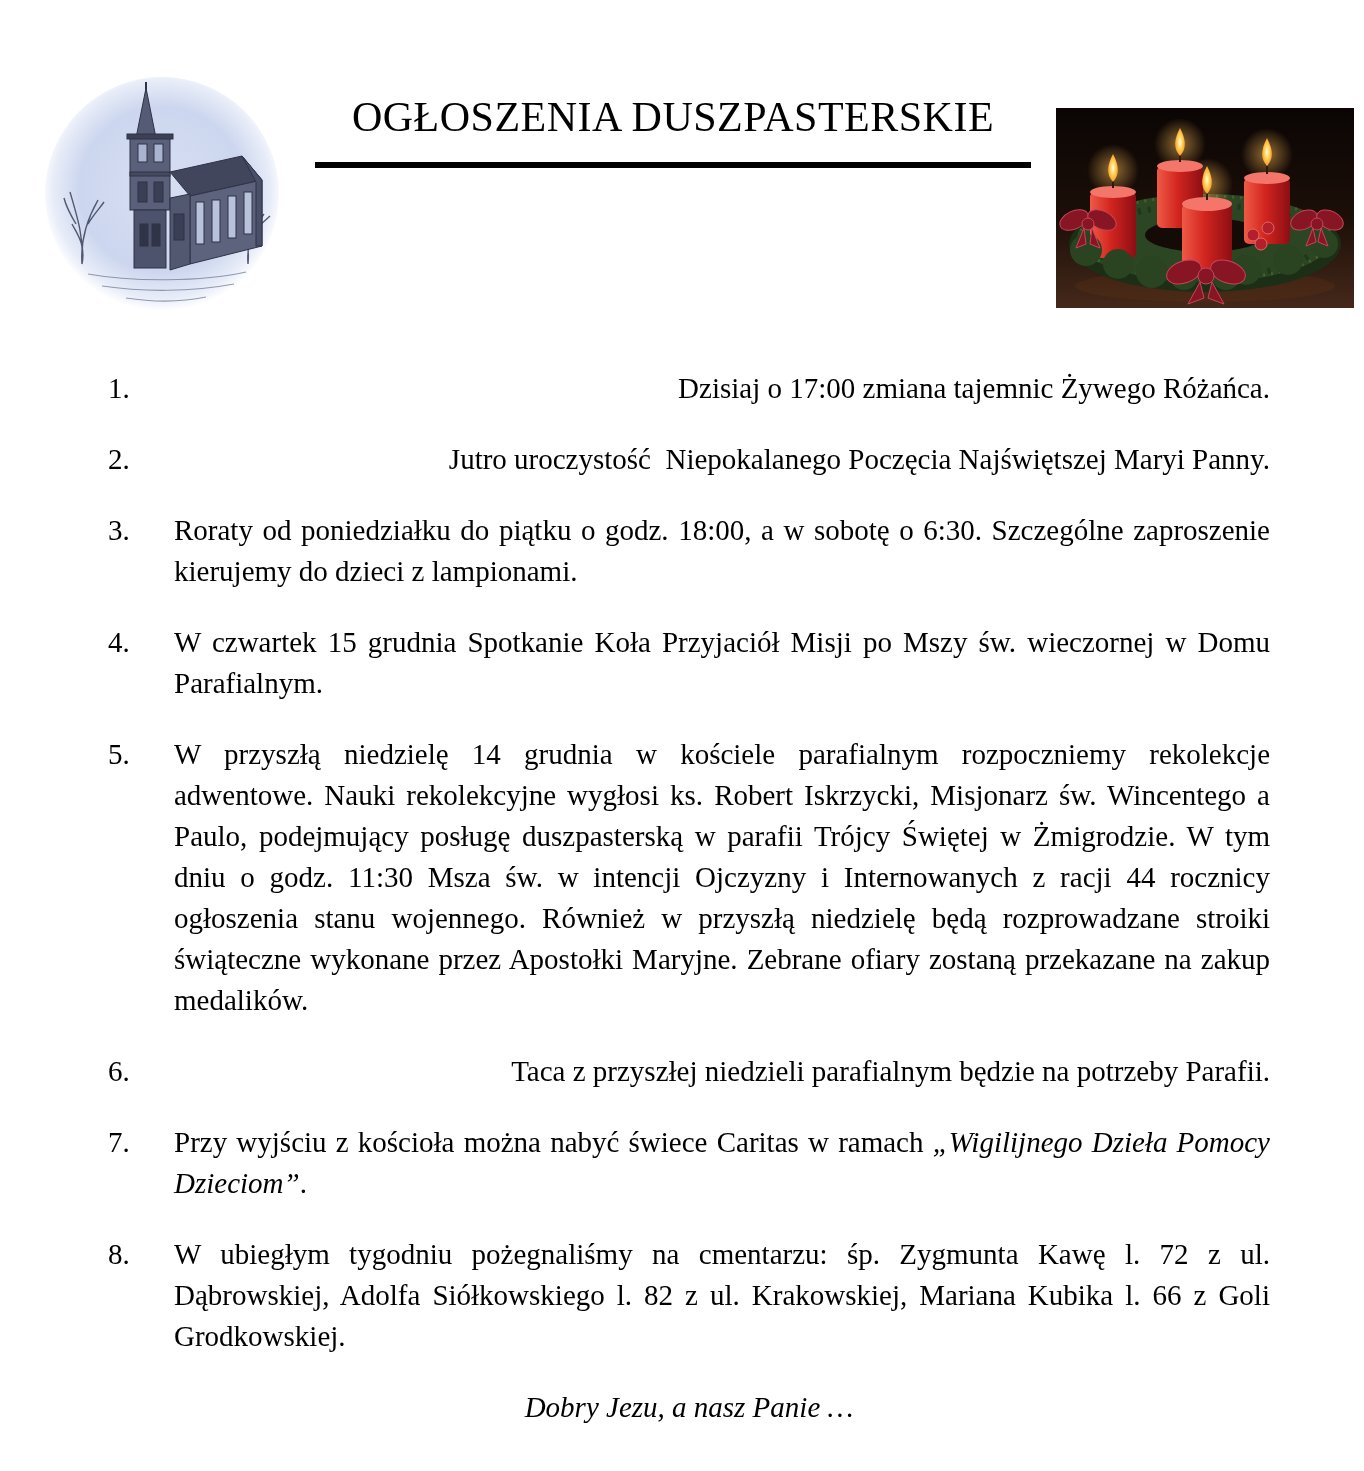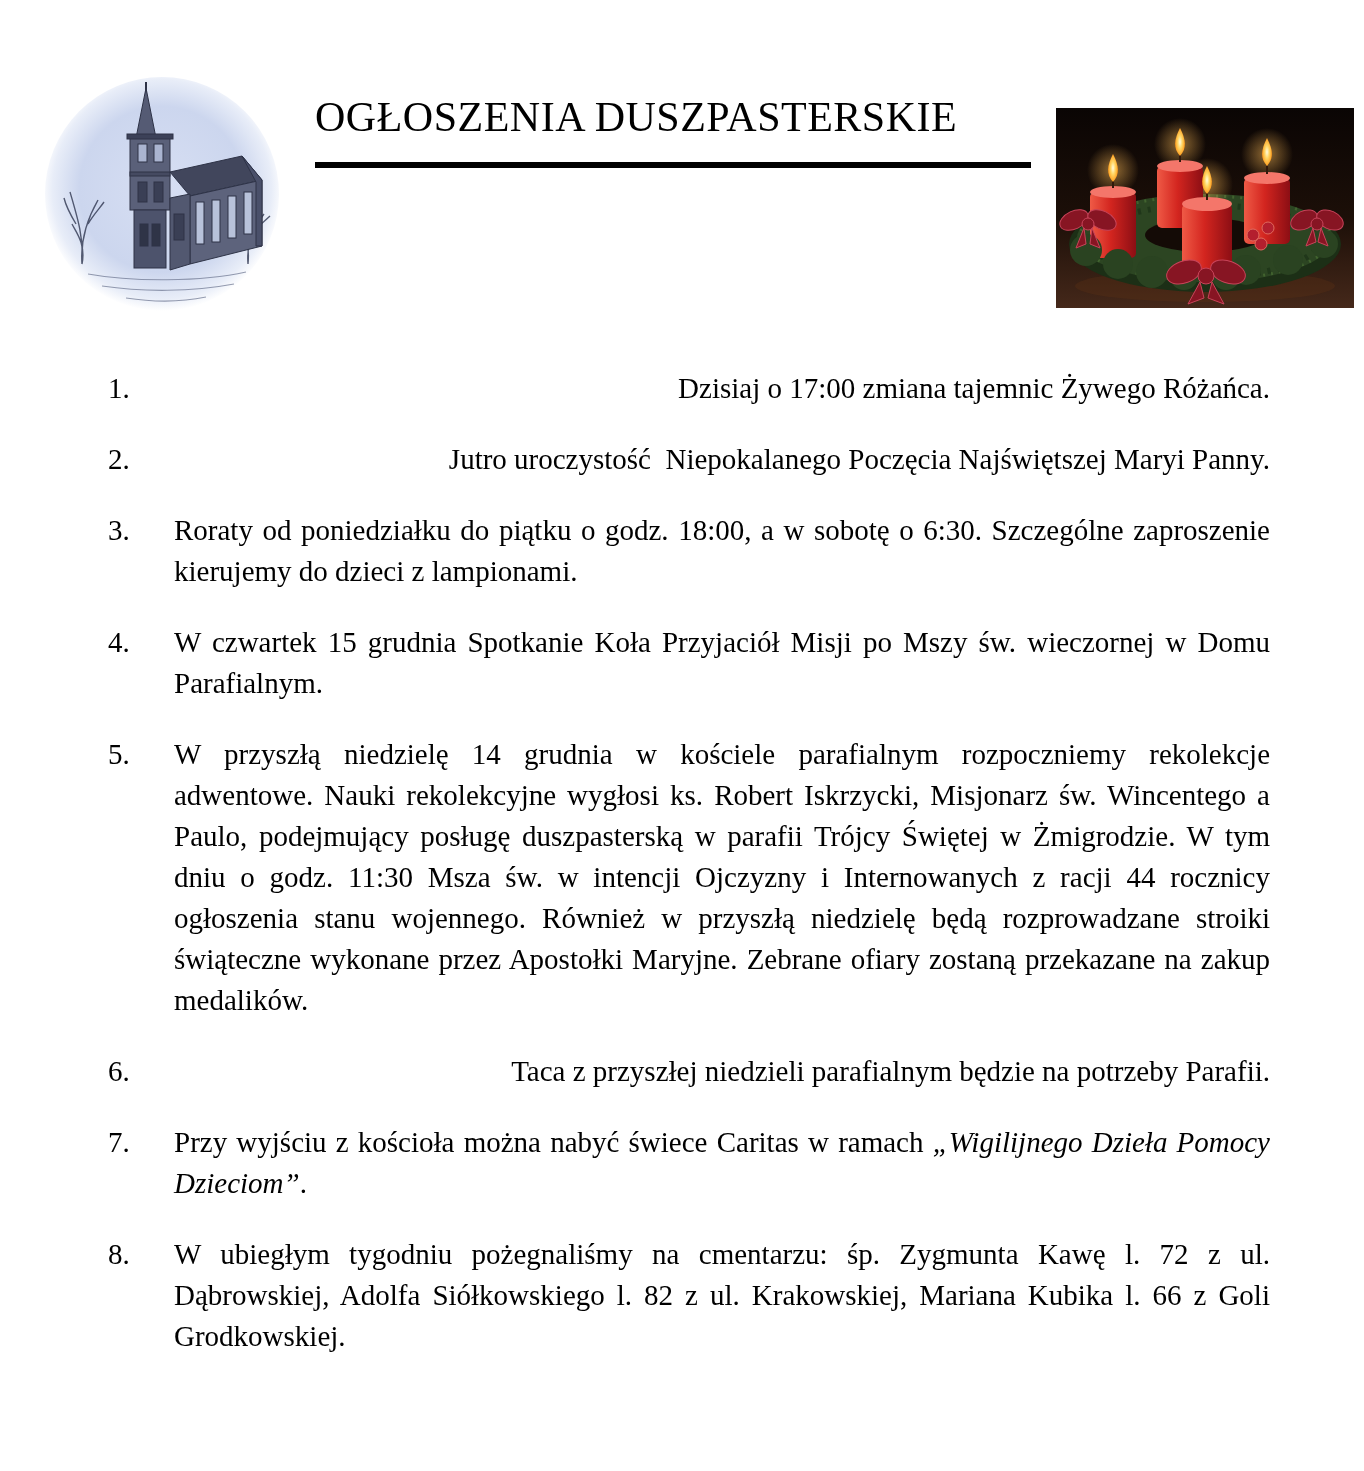--- a/index.html
+++ b/index.html
@@ -8,21 +8,21 @@
     width:1364px;
     height:1471px;
     background:#ffffff;
     color:#000000;
     font-family:"Liberation Serif","DejaVu Serif",serif;
     overflow:hidden;
   }
   
   .church{position:absolute;left:42px;top:74px;width:240px;height:244px;}
   .wreath{position:absolute;left:1056px;top:108px;width:298px;height:200px;}
-  .title-block{position:absolute;left:315px;top:90px;width:716px;}
+  .title-block{position:absolute;left:315px;top:90px;width:716px;text-align:center;}
   .title-line1{font-size:42px;line-height:54px;letter-spacing:.5px;}
   .title-line2{font-size:38px;line-height:52px;}
   .title-line3{font-size:40px;line-height:52px;letter-spacing:.5px;}
   .rule{height:6px;background:#000;margin-top:18px;}
   
   .announcements{position:absolute;left:108px;top:368px;width:1162px;}
   .item{display:flex;font-size:29px;line-height:41px;margin-bottom:30px;}
   .num{flex:0 0 66px;}
   .text{flex:1;}
   .justify{text-align:justify;}
@@ -234,15 +234,16 @@
     <div class="item">
       <span class="num">7.</span>
       <span class="text justify"><span>Przy wyjściu z kościoła można nabyć świece Caritas w ramach </span><span class="it">„Wigilijnego Dzieła Pomocy Dzieciom”</span><span>.</span></span>
     </div>
 
     <div class="item">
       <span class="num">8.</span>
       <span class="text justify">W ubiegłym tygodniu pożegnaliśmy na cmentarzu: śp. Zygmunta Kawę l. 72 z ul. Dąbrowskiej, Adolfa Siółkowskiego l. 82  z ul. Krakowskiej, Mariana Kubika l. 66 z Goli Grodkowskiej.</span>
     </div>
 
+    <div class="closing">Dobry Jezu, a nasz Panie …</div>
   </div>
 
 </div>
 
 </body></html>

